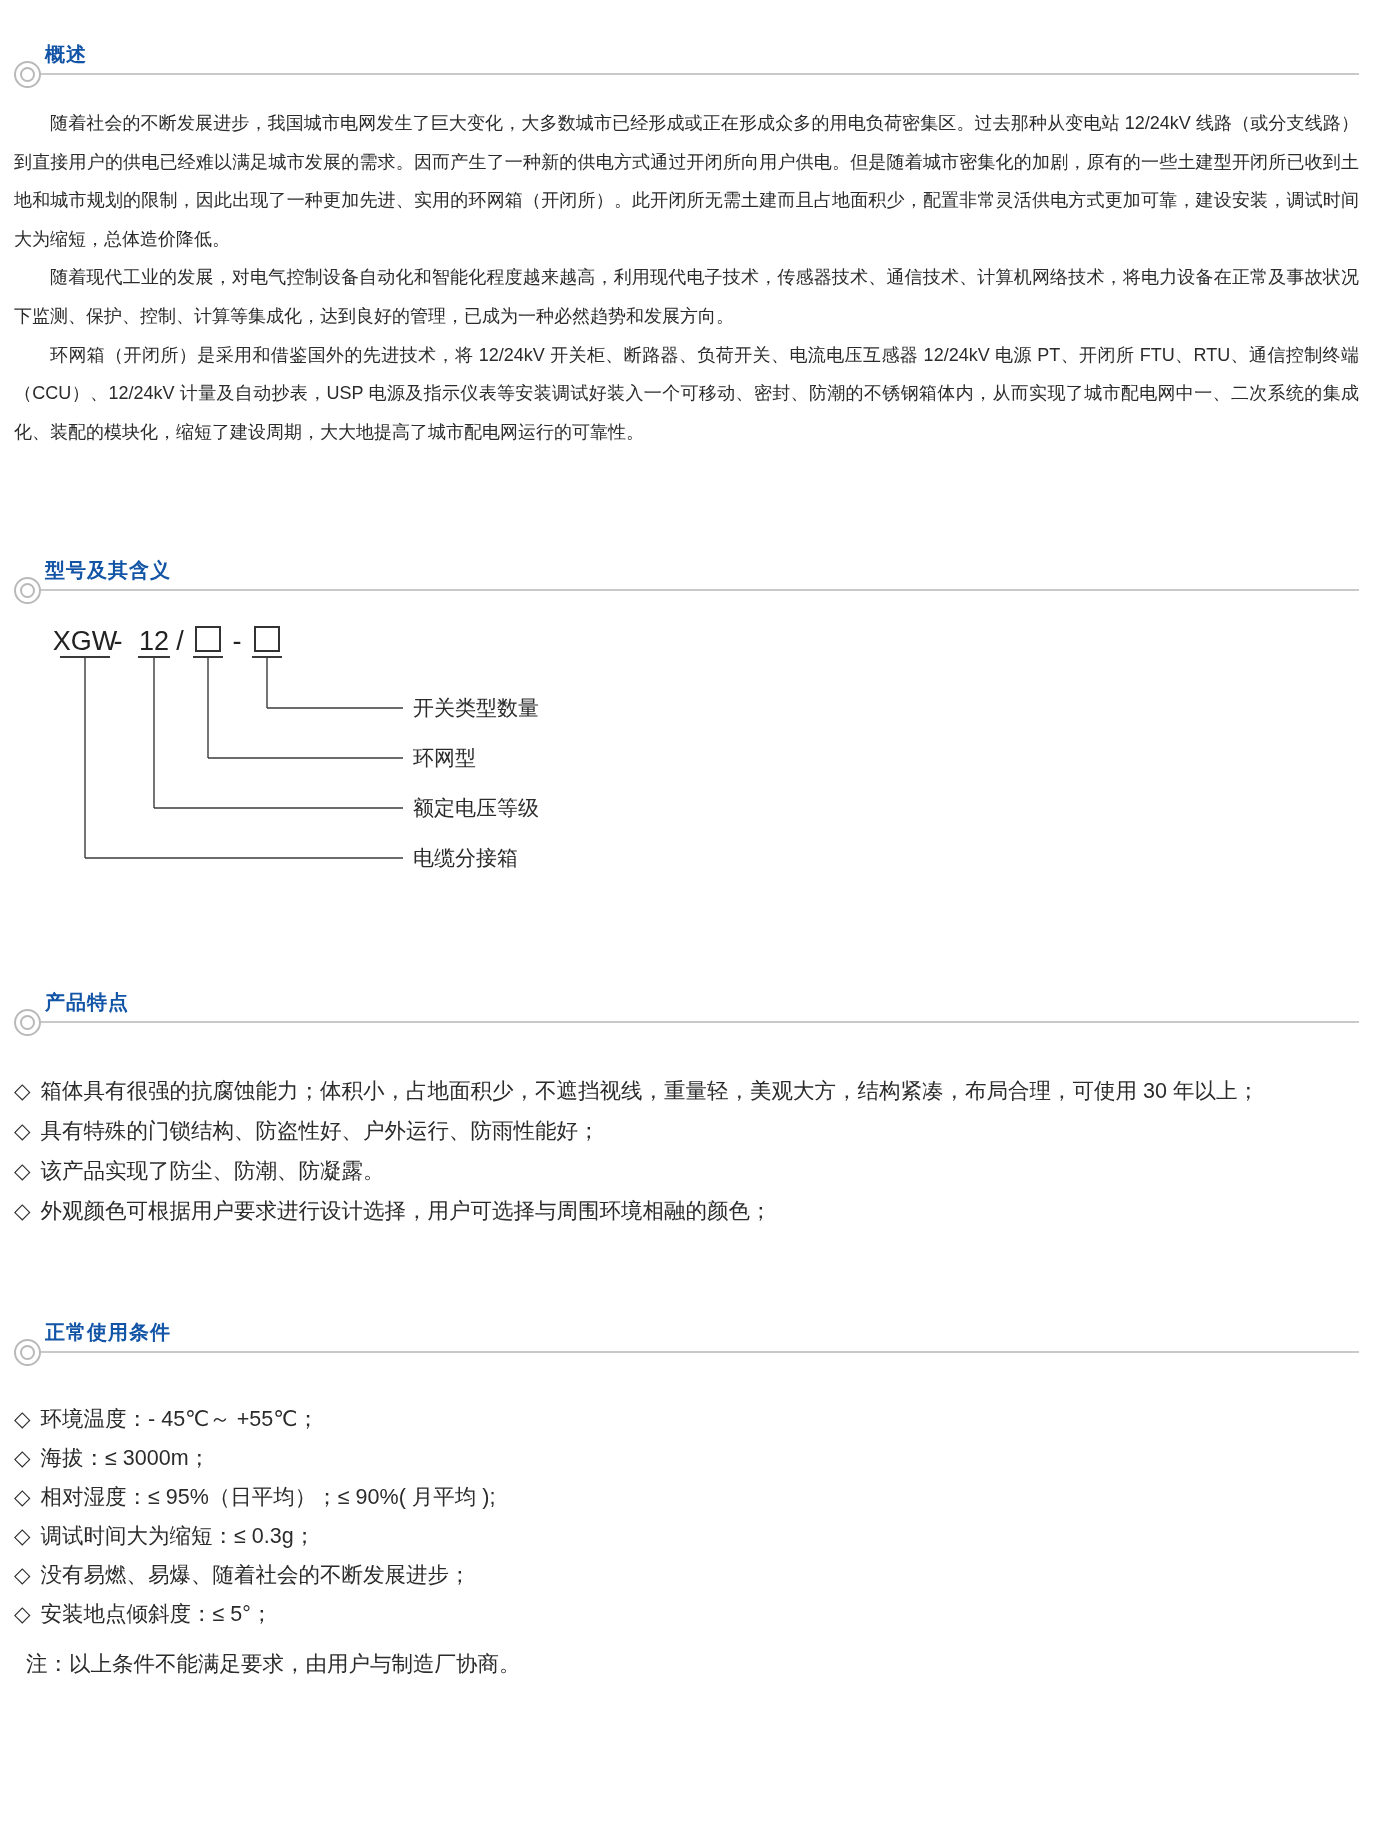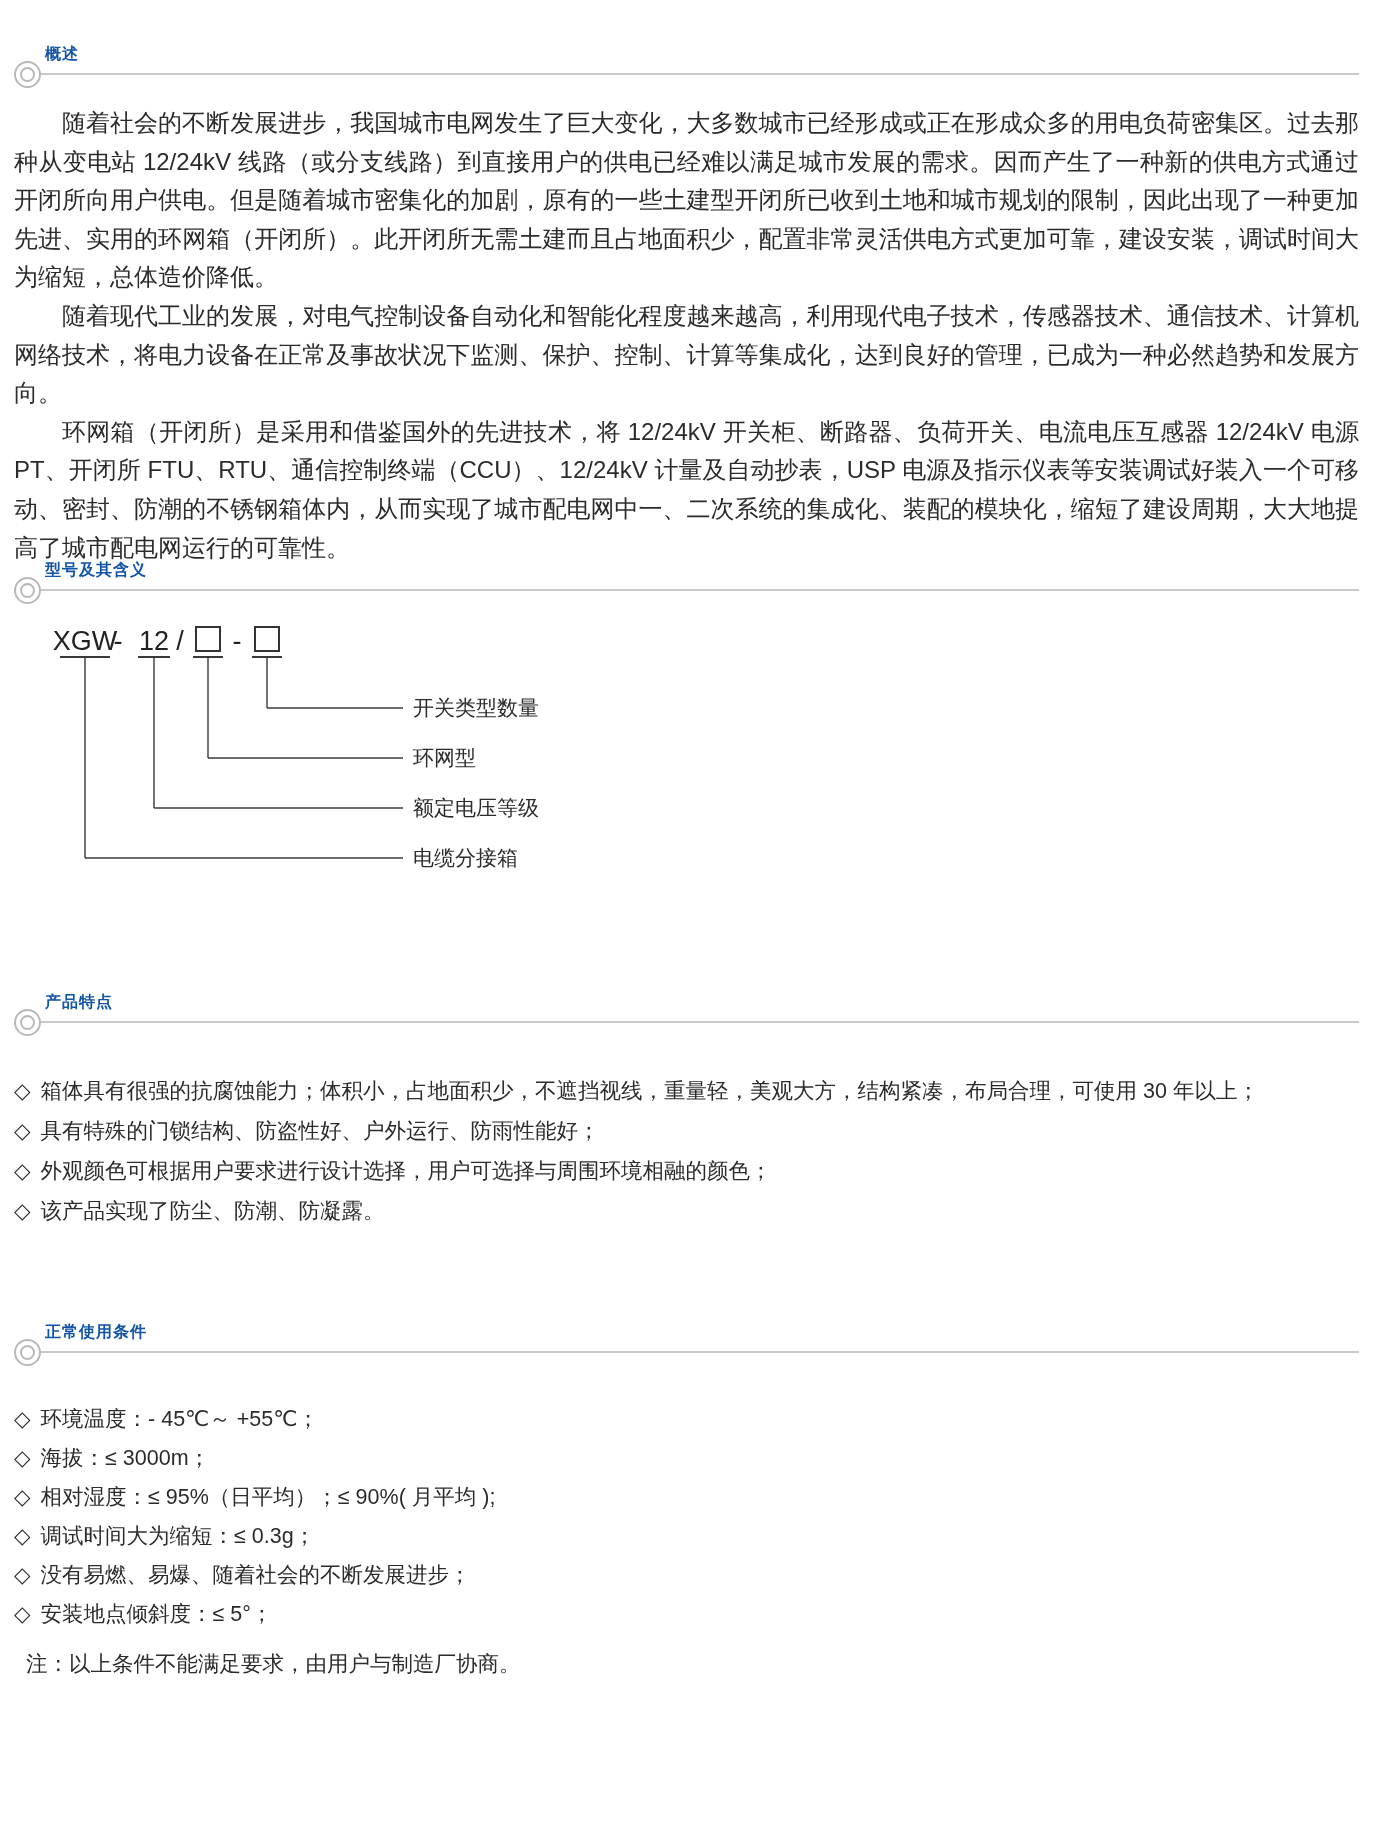--- a/index.html
+++ b/index.html
@@ -4,33 +4,33 @@
 <style>
   html,body{margin:0;padding:0;background:#ffffff;}
   .page{
     position:relative;width:1373px;height:1848px;background:#ffffff;
     font-family:"Liberation Sans","DejaVu Sans",sans-serif;overflow:hidden;
   }
   .sec{position:absolute;left:0;right:0;}
   .sec-head{position:relative;height:40px;}
   .sec-title{
     position:absolute;left:45px;top:0;margin:0;
-    font-size:16px;line-height:28px;font-weight:bold;color:#1254A6;letter-spacing:1px;
+    font-size:20px;line-height:28px;font-weight:bold;color:#1254A6;letter-spacing:1px;
   }
   .sec-rule{position:absolute;left:29px;right:14px;top:33px;height:0;border-top:2px solid #C9C9C9;}
   .orn{
     position:absolute;left:14px;top:21px;width:27px;height:27px;box-sizing:border-box;
     border:2px solid #B9B9B9;border-radius:50%;background:#ffffff;z-index:2;
     display:flex;align-items:center;justify-content:center;
   }
   .orn::after{content:"";display:block;width:15px;height:15px;box-sizing:border-box;
     border:2px solid #B9B9B9;border-radius:50%;}
   .paras{
     position:absolute;left:14px;right:14px;top:64px;
-    font-size:24px;line-height:38.6px;color:#2B2B2B;text-align:justify;
+    font-size:18px;line-height:38.6px;color:#2B2B2B;text-align:justify;
   }
   .paras p{margin:0;text-indent:2em;}
   .model-diagram{position:absolute;left:45px;top:64px;}
   .model-diagram text{font-family:"Liberation Sans","DejaVu Sans",sans-serif;}
   .code-txt{font-size:27px;fill:#222222;text-anchor:middle;}
   .lbl-txt{font-size:21px;fill:#2B2B2B;}
   .diag-line{stroke:#3A3A3A;stroke-width:1.4;}
   .diag-underline{stroke:#3A3A3A;stroke-width:2;}
   .diag-box{fill:none;stroke:#333333;stroke-width:2;}
   .bullets{position:absolute;left:14px;right:14px;font-size:21.5px;color:#2B2B2B;}
@@ -97,22 +97,22 @@
 
   <section class="sec" id="sec-features" style="top:988px">
     <div class="sec-head">
       <div class="orn"></div>
       <h2 class="sec-title">产品特点</h2>
       <div class="sec-rule"></div>
     </div>
     <div class="bullets">
       <p class="bullet"><span class="diamond">◇</span><span>箱体具有很强的抗腐蚀能力；体积小，占地面积少，不遮挡视线，重量轻，美观大方，结构紧凑，布局合理，可使用 30 年以上；</span></p>
       <p class="bullet"><span class="diamond">◇</span><span>具有特殊的门锁结构、防盗性好、户外运行、防雨性能好；</span></p>
+      <p class="bullet"><span class="diamond">◇</span><span>该产品实现了防尘、防潮、防凝露。</span></p>
       <p class="bullet"><span class="diamond">◇</span><span>外观颜色可根据用户要求进行设计选择，用户可选择与周围环境相融的颜色；</span></p>
-      <p class="bullet"><span class="diamond">◇</span><span>该产品实现了防尘、防潮、防凝露。</span></p>
     </div>
   </section>
 
   <section class="sec" id="sec-conditions" style="top:1318px">
     <div class="sec-head">
       <div class="orn"></div>
       <h2 class="sec-title">正常使用条件</h2>
       <div class="sec-rule"></div>
     </div>
     <div class="bullets">

